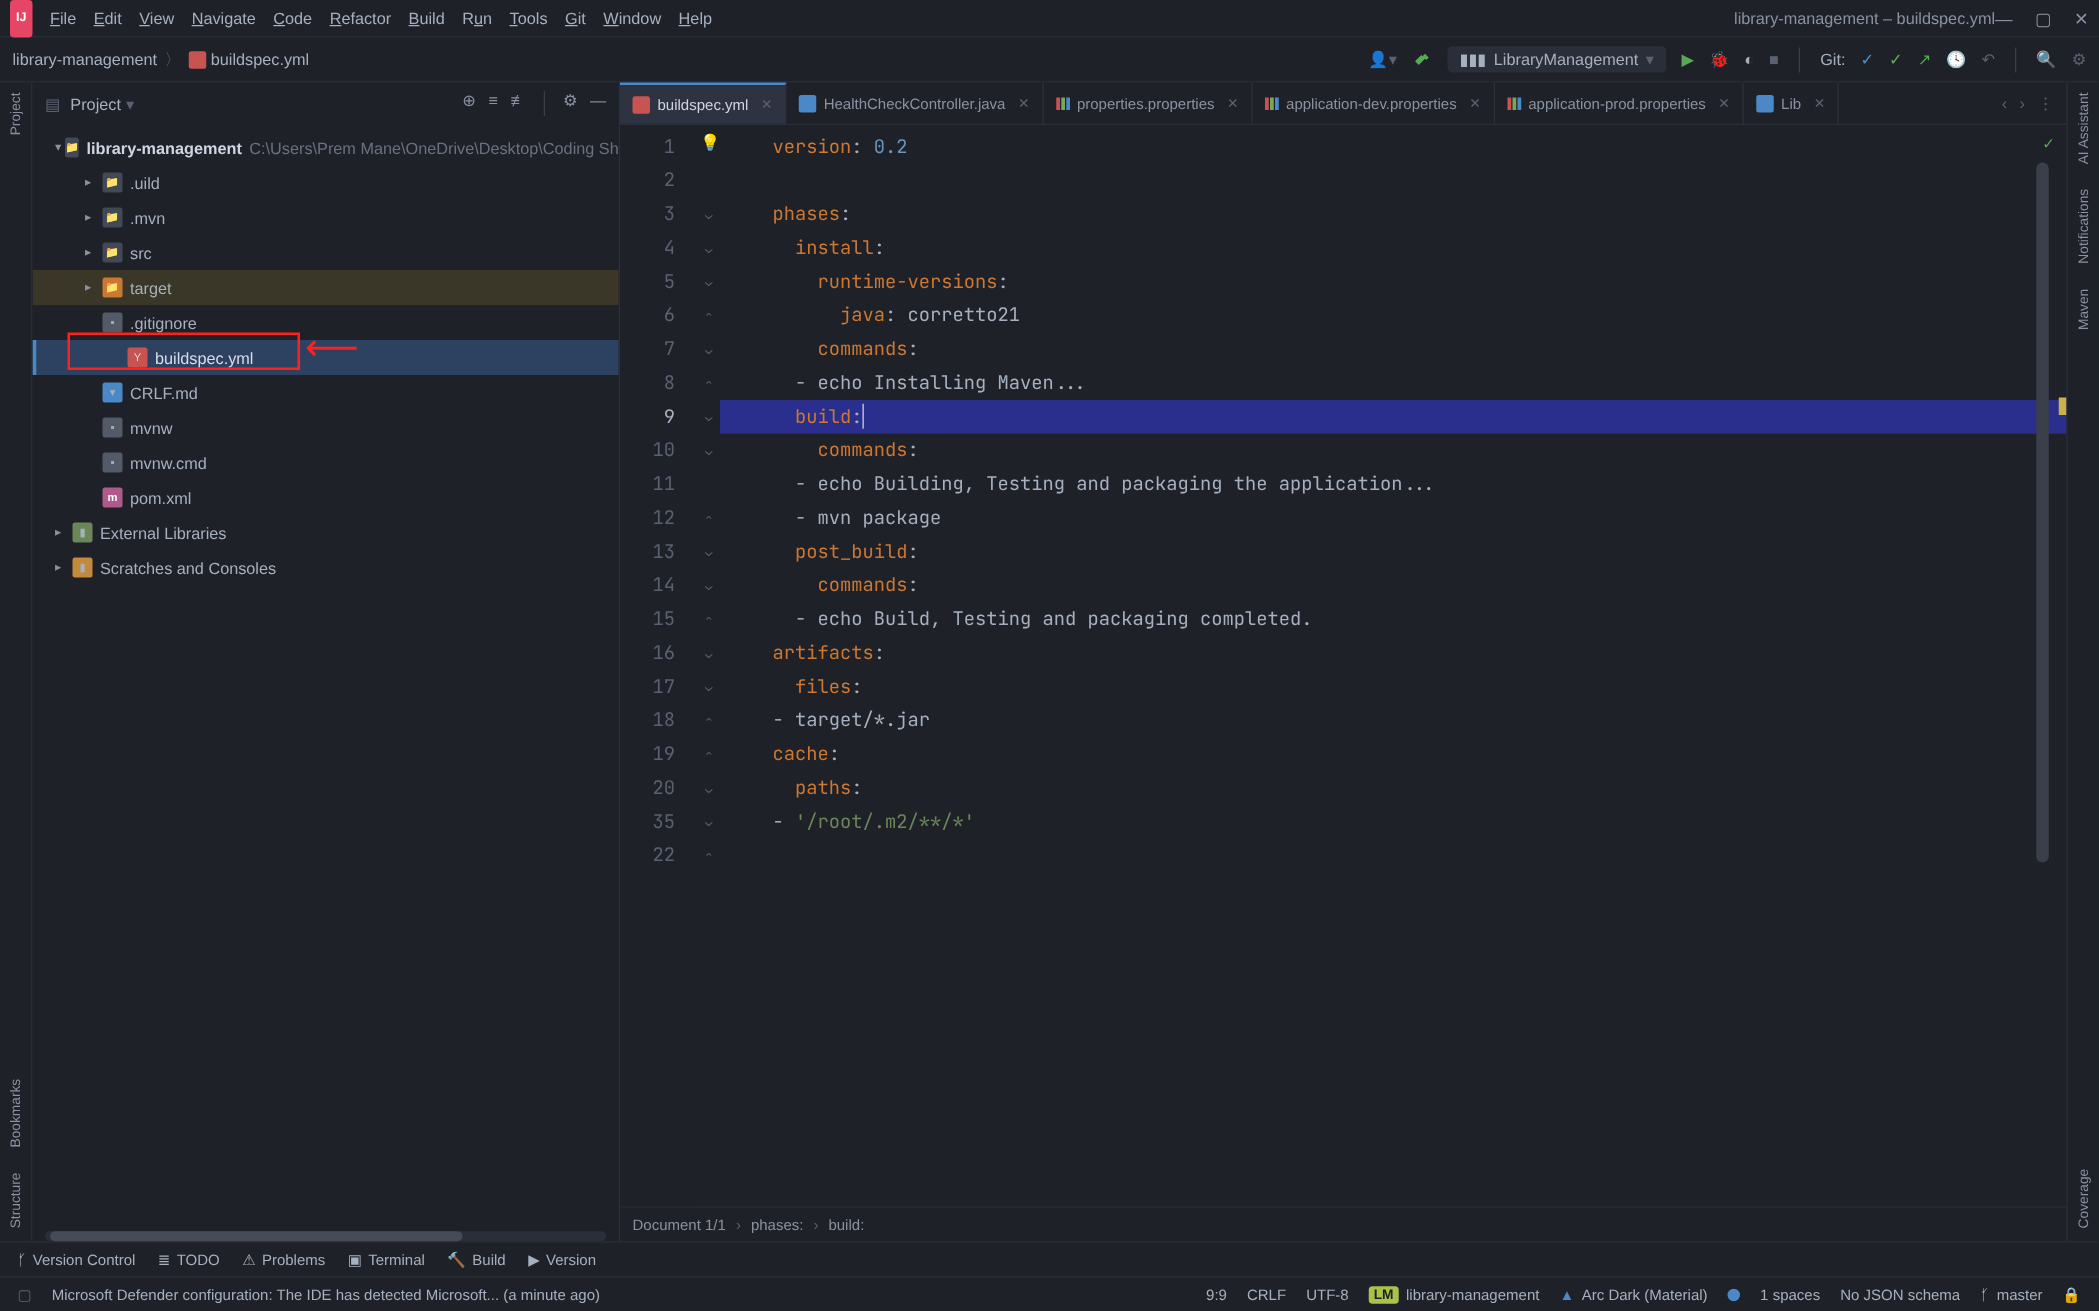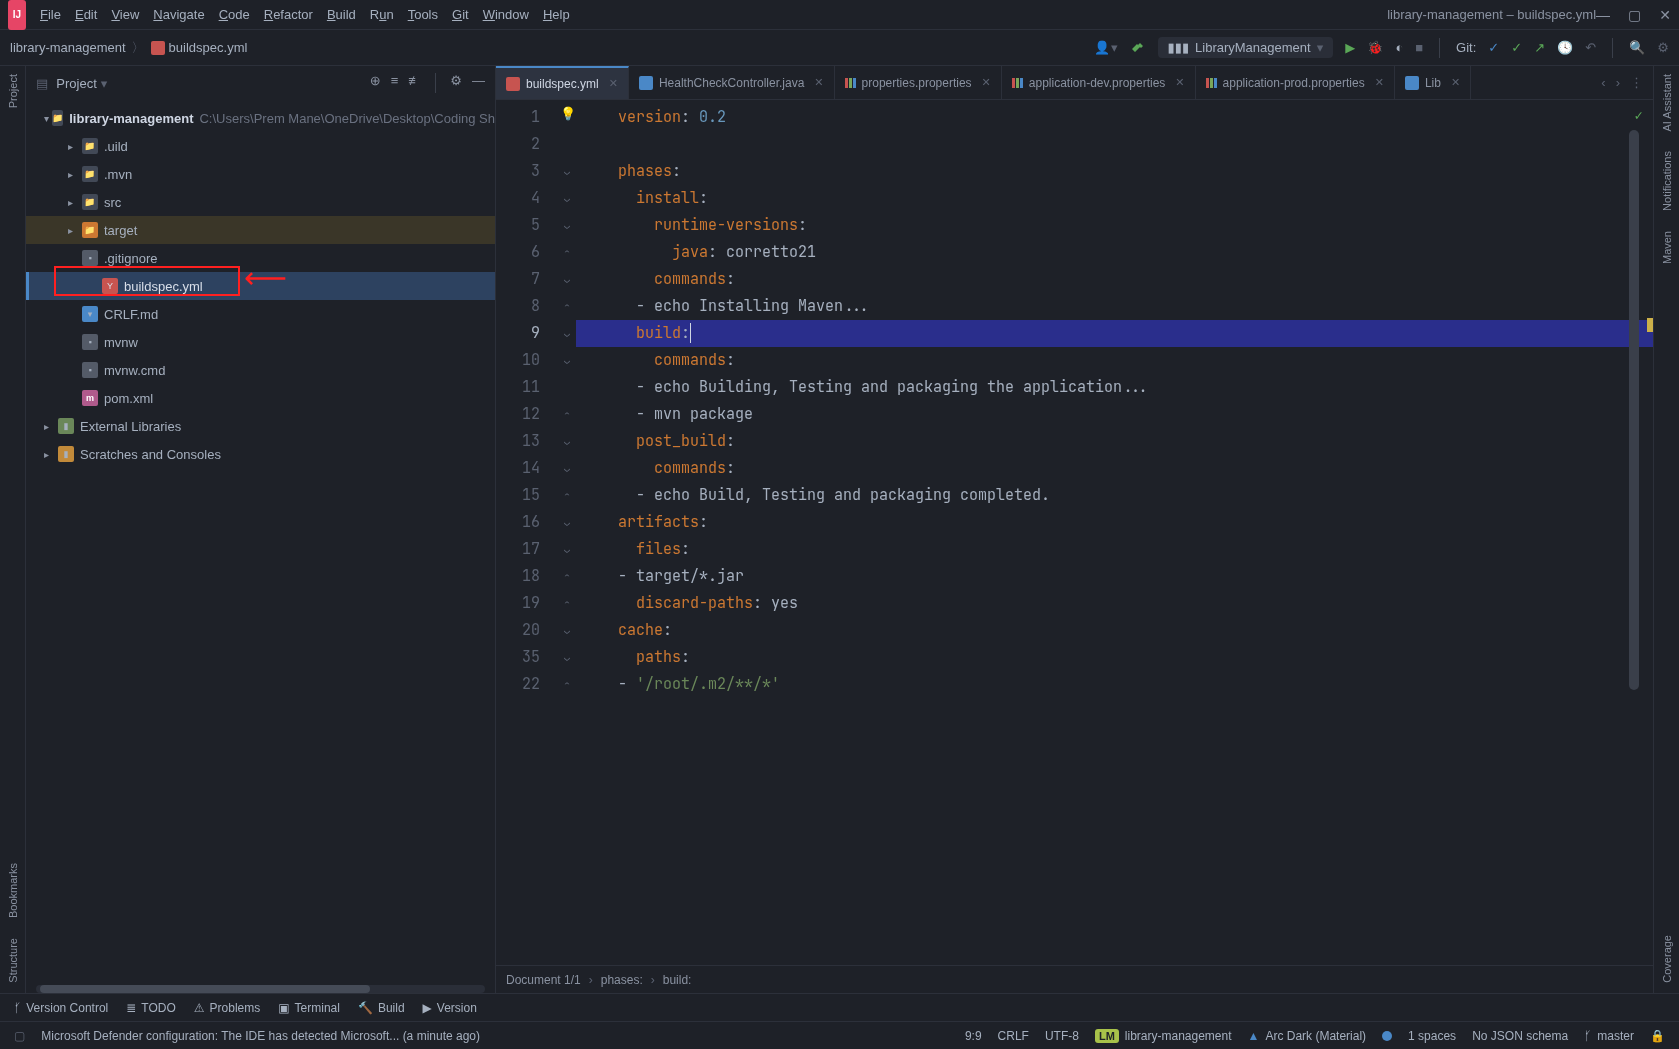--- a/index.html
+++ b/index.html
@@ -522,21 +522,20 @@
           <div class="line current"><span class="val">  </span><span class="kw">build</span><span class="val">:</span><span class="cursor"></span></div>
           <div class="line"><span class="val">    </span><span class="kw">commands</span><span class="val">:</span></div>
           <div class="line"><span class="val">      - echo Building, Testing and packaging the application...</span></div>
           <div class="line"><span class="val">      - mvn package</span></div>
           <div class="line"><span class="val">  </span><span class="kw">post_build</span><span class="val">:</span></div>
           <div class="line"><span class="val">    </span><span class="kw">commands</span><span class="val">:</span></div>
           <div class="line"><span class="val">      - echo Build, Testing and packaging completed.</span></div>
           <div class="line"><span class="kw">artifacts</span><span class="val">:</span></div>
           <div class="line"><span class="val">  </span><span class="kw">files</span><span class="val">:</span></div>
           <div class="line"><span class="val">    - target/*.jar</span></div>
-          <div class="line"><span class="val">  </span><span class="kw">discard-paths</span><span class="val">: yes</span></div>
           <div class="line"><span class="kw">cache</span><span class="val">:</span></div>
           <div class="line"><span class="val">  </span><span class="kw">paths</span><span class="val">:</span></div>
           <div class="line"><span class="val">    - </span><span class="str">'/root/.m2/**/*'</span></div>
         </div>
       <div class="minimap">
           <div class="minimap-mark"></div>
         </div>
       <div class="editor-scrollbar">
           <div class="thumb"></div>
         </div>

